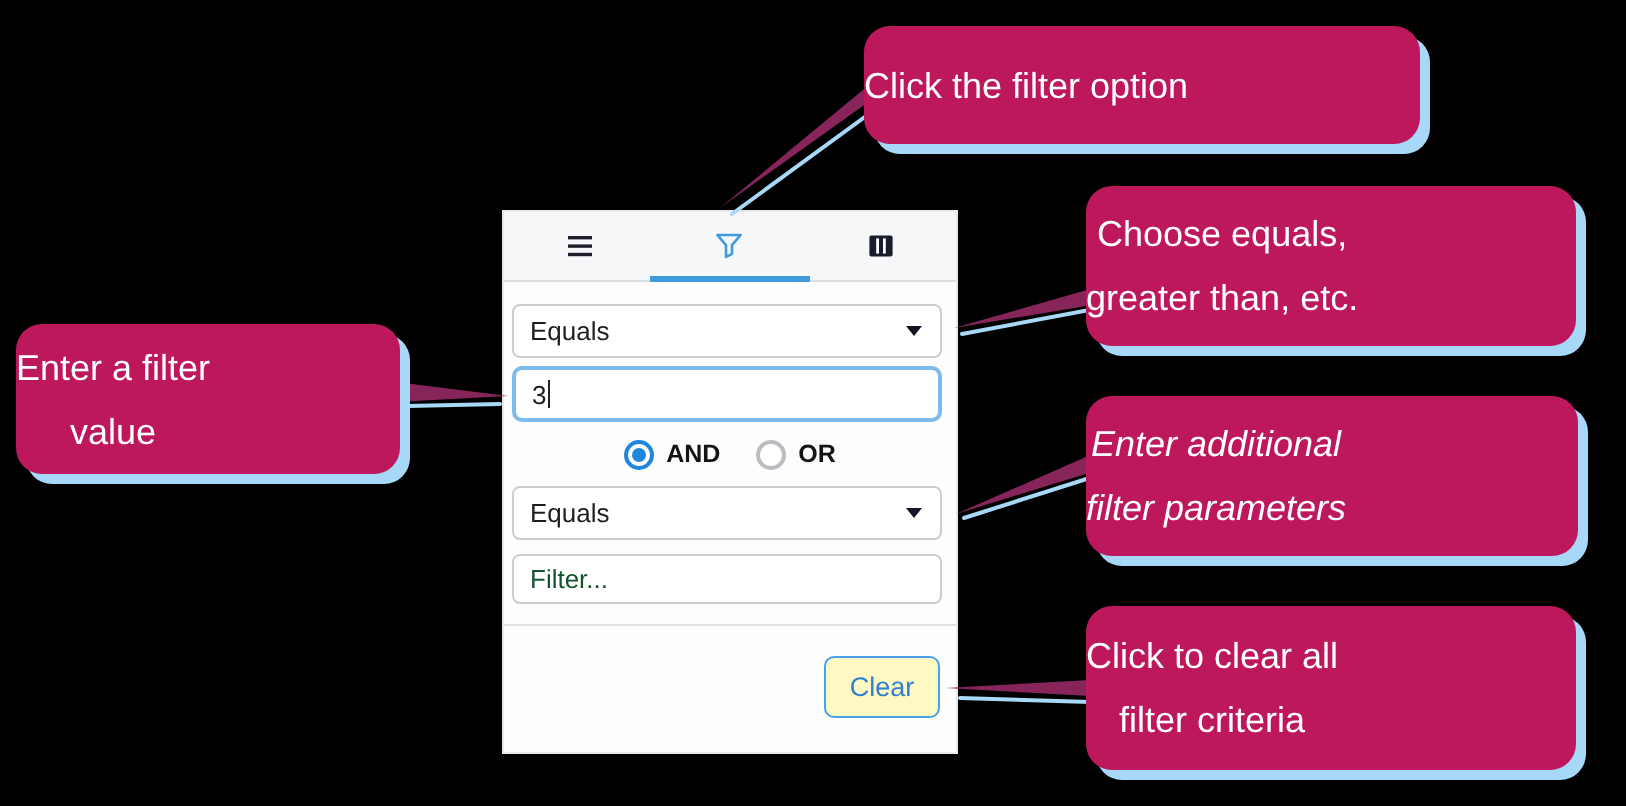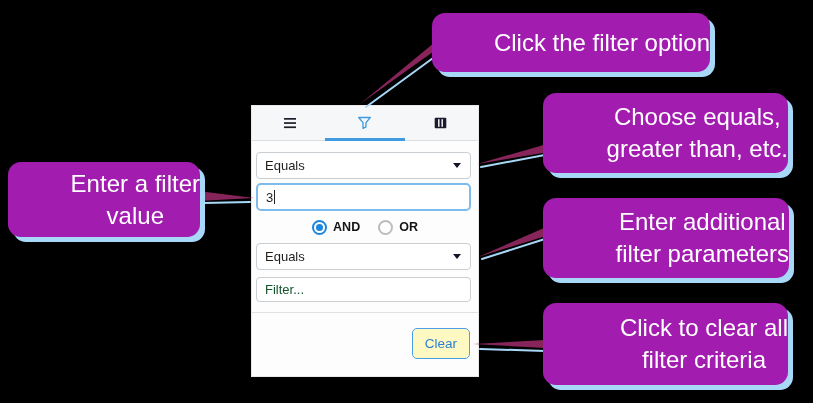--- a/index.html
+++ b/index.html
@@ -9,32 +9,32 @@
     background:#000;
     font-family:"Liberation Sans", sans-serif;
   }
 
   
   .connectors { position:absolute; left:0; top:0; width:813px; height:403px; z-index:2; }
 
   
   .callout {
     position:absolute; z-index:3;
-    background:#a21caf;
+    background:#be185d;
     border-radius:13px;
     box-shadow:5px 5px 0 0 #a8d8f8;
     color:#ffffff;
-    font-size:24px; line-height:32px;
-    display:flex; align-items:center; justify-content:flex-end;
+    font-size:18px; line-height:32px;
+    display:flex; align-items:center; justify-content:flex-start;
     text-align:center; white-space:pre-line;
   }
   #co-filter-option { left:432px; top:13px;  width:278px; height:59px; }
   #co-choose-equals { left:543px; top:93px;  width:245px; height:80px; }
   #co-filter-value  { left:8px;   top:162px; width:192px; height:75px; }
-  #co-add-params    { left:543px; top:198px; width:246px; height:80px; }
+  #co-add-params    { left:543px; top:198px; width:246px; height:80px;font-style:italic; }
   #co-clear-all     { left:543px; top:303px; width:245px; height:82px; }
 
   
   .panel {
     position:absolute; left:251px; top:105px; width:228px; height:272px;
     background:#fdfdfe; border:1px solid #e9e9ea; z-index:1;
     font-size:13px; color:#1e1e1e;
   }
   .tabbar { position:absolute; left:0; top:0; right:0; height:35px;
     background:#f6f7f8; border-bottom:1px solid #dcdfe2; display:flex; }

